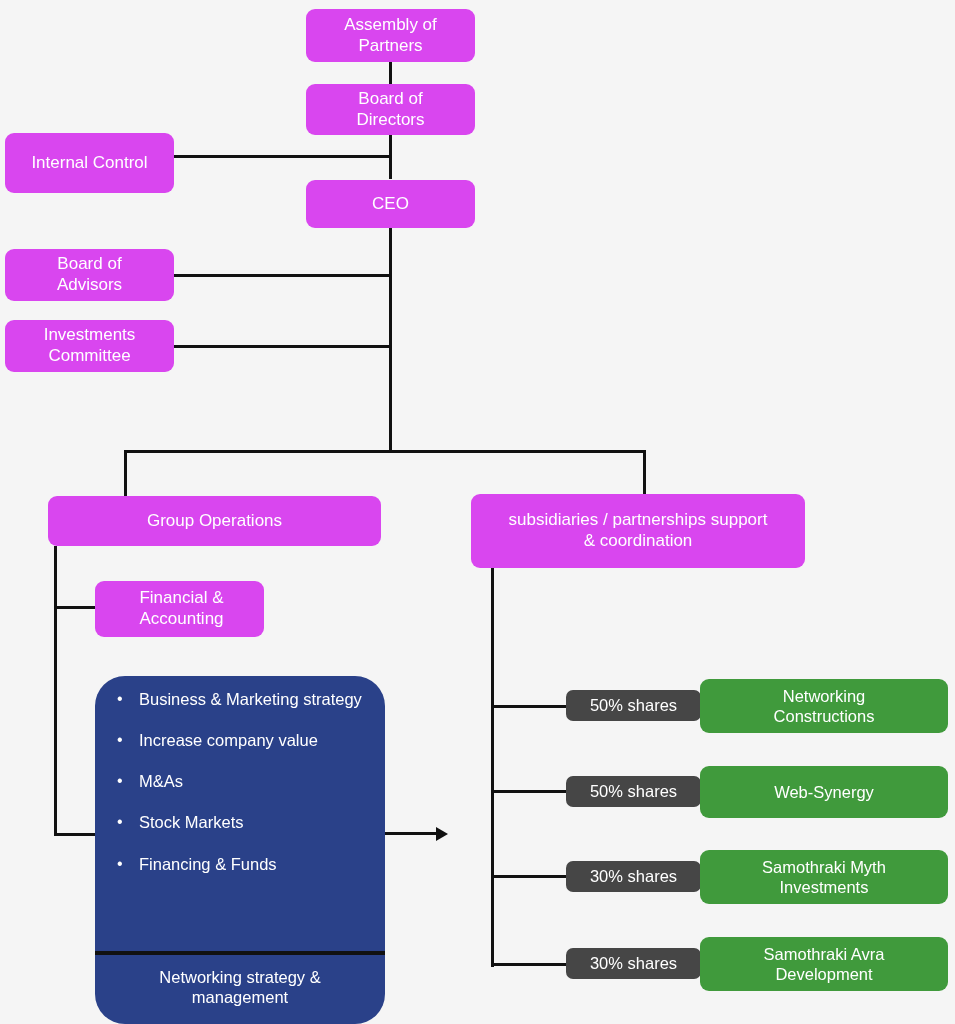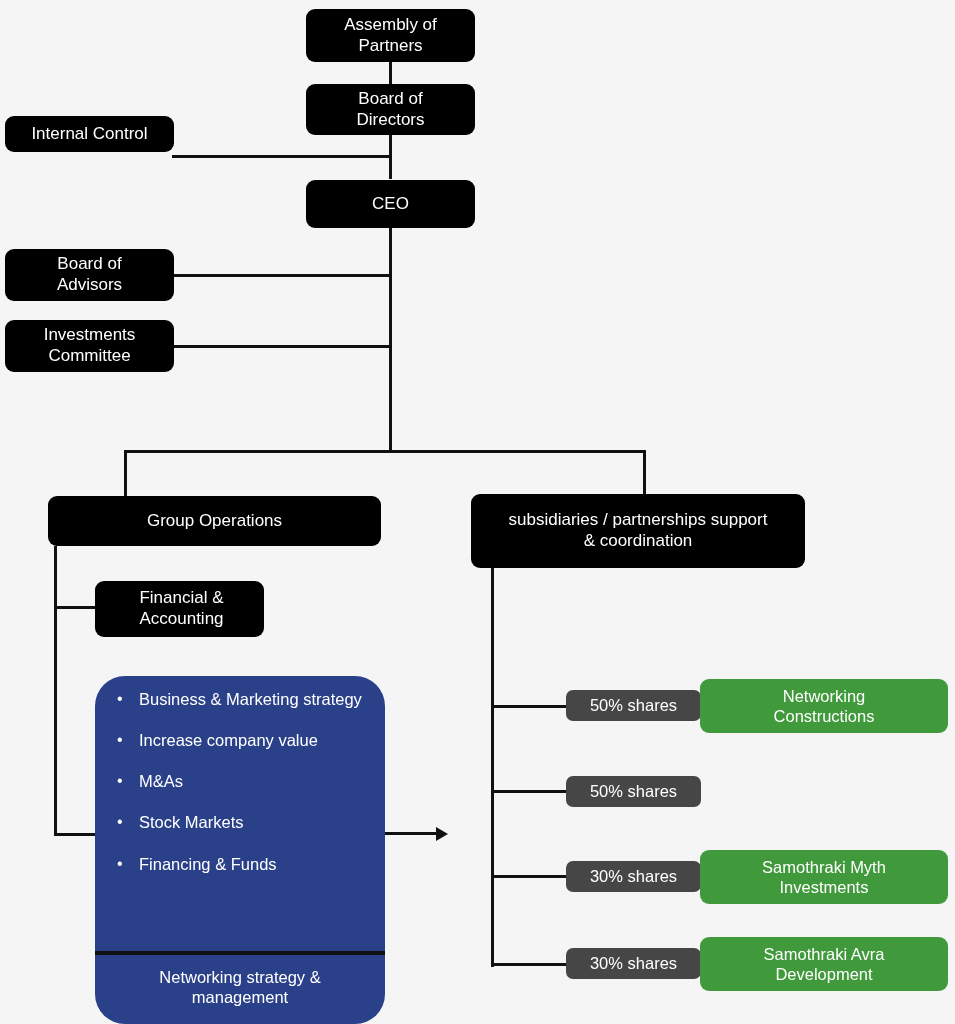--- a/index.html
+++ b/index.html
@@ -28,21 +28,21 @@
     align-items: center;
     justify-content: center;
     text-align: center;
     color: #ffffff;
     border-radius: 9px;
     line-height: 1.22;
     padding: 4px 8px;
     z-index: 3;
     white-space: pre-line;
   }
-  .node.blue   { background: #000000; }
+  .node.blue   { background: #d946ef; }
   .node.green  { background: #409a3c; }
   .node.gray   { background: #464646; border-radius: 7px; }
 
   .f16 { font-size: 16.5px; }
   .f17 { font-size: 17px; }
 
   
   .line {
     position: absolute;
     background: #111111;
@@ -141,21 +141,21 @@
   <div class="line h" style="left:491px; top:790px; width:77px;"></div>
   <div class="line h" style="left:491px; top:875px; width:77px;"></div>
   <div class="line h" style="left:491px; top:963px; width:77px;"></div>
 
   <div class="node blue f17" style="left:306px; top:9px; width:169px; height:53px;">Assembly of
 Partners</div>
 
   <div class="node blue f17" style="left:306px; top:84px; width:169px; height:51px;">Board of
 Directors</div>
 
-  <div class="node blue f17" style="left:5px; top:116px; width:169px; height:36px;">Internal Control</div>
+  <div class="node blue f17" style="left:5px; top:133px; width:169px; height:60px;">Internal Control</div>
 
   <div class="node blue f17" style="left:306px; top:180px; width:169px; height:48px;">CEO</div>
 
   <div class="node blue f17" style="left:5px; top:249px; width:169px; height:52px;">Board of
 Advisors</div>
 
   <div class="node blue f17" style="left:5px; top:320px; width:169px; height:52px;">Investments
 Committee</div>
 
   <div class="node blue f17" style="left:48px; top:496px; width:333px; height:50px;">Group Operations</div>
@@ -193,18 +193,19 @@
 management</div>
   </div>
 
   <div class="node gray f16" style="left:566px; top:690px; width:135px; height:31px;">50% shares</div>
   <div class="node gray f16" style="left:566px; top:776px; width:135px; height:31px;">50% shares</div>
   <div class="node gray f16" style="left:566px; top:861px; width:135px; height:31px;">30% shares</div>
   <div class="node gray f16" style="left:566px; top:948px; width:135px; height:31px;">30% shares</div>
 
   <div class="node green f16" style="left:700px; top:679px; width:248px; height:54px;">Networking
 Constructions</div>
+  <div class="node green f16" style="left:700px; top:766px; width:248px; height:52px;">Web-Synergy</div>
   <div class="node green f16" style="left:700px; top:850px; width:248px; height:54px;">Samothraki Myth
 Investments</div>
   <div class="node green f16" style="left:700px; top:937px; width:248px; height:54px;">Samothraki Avra
 Development</div>
 
 </div>
 
 </body></html>

